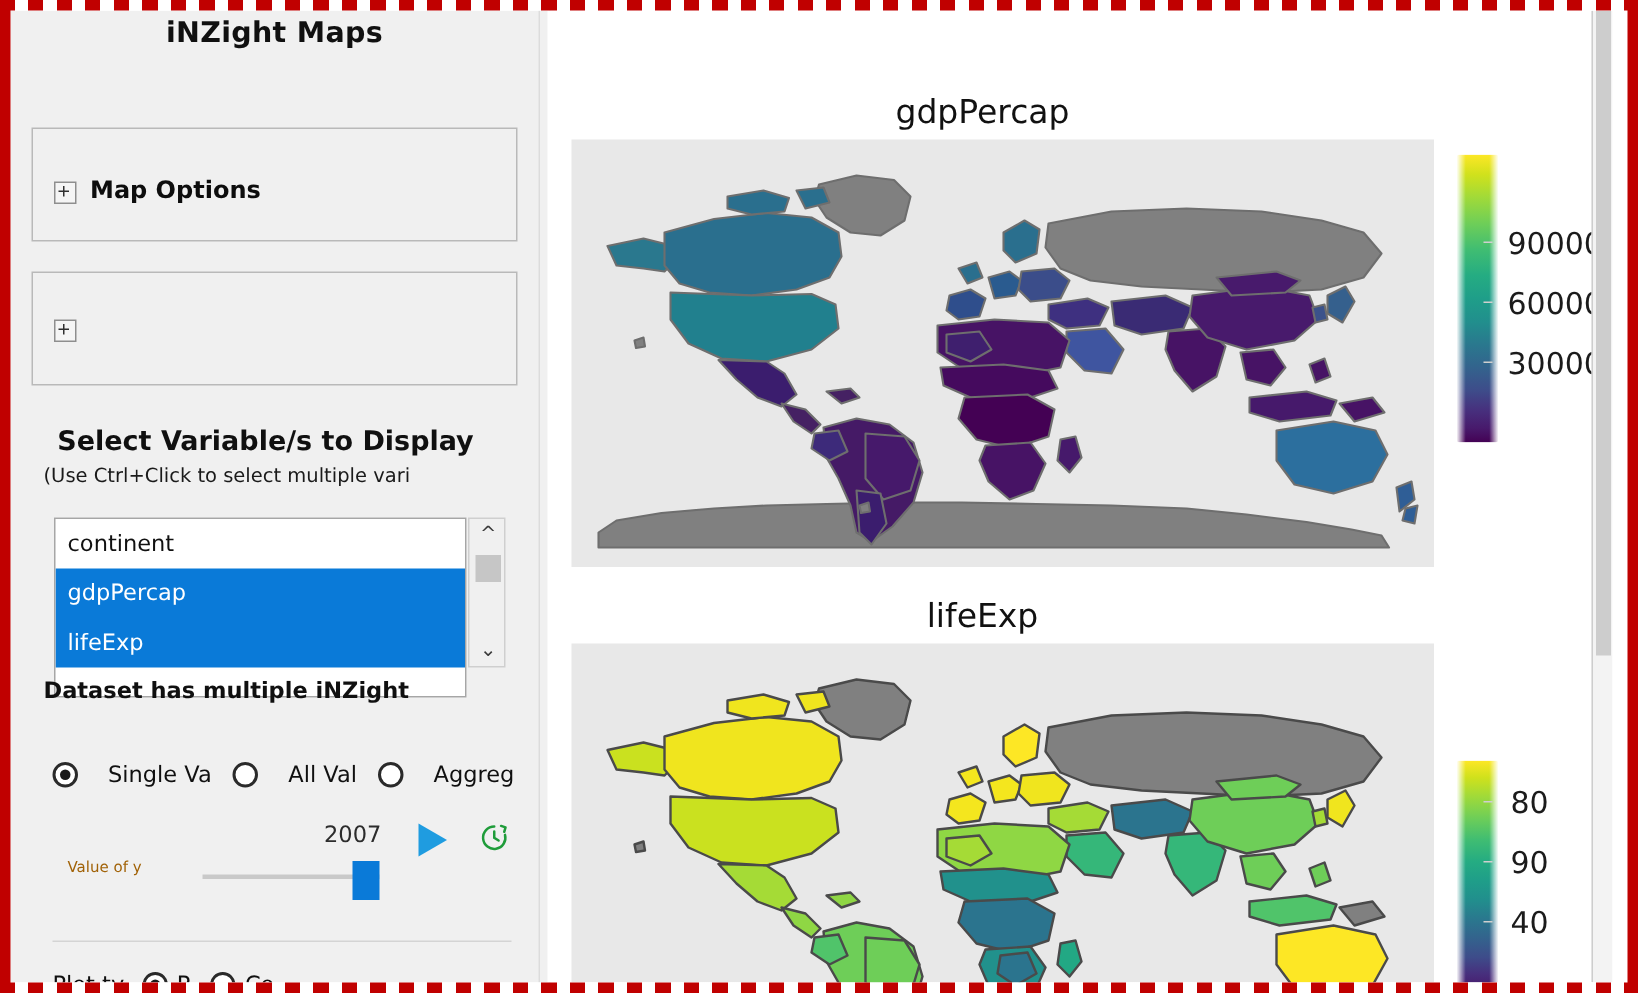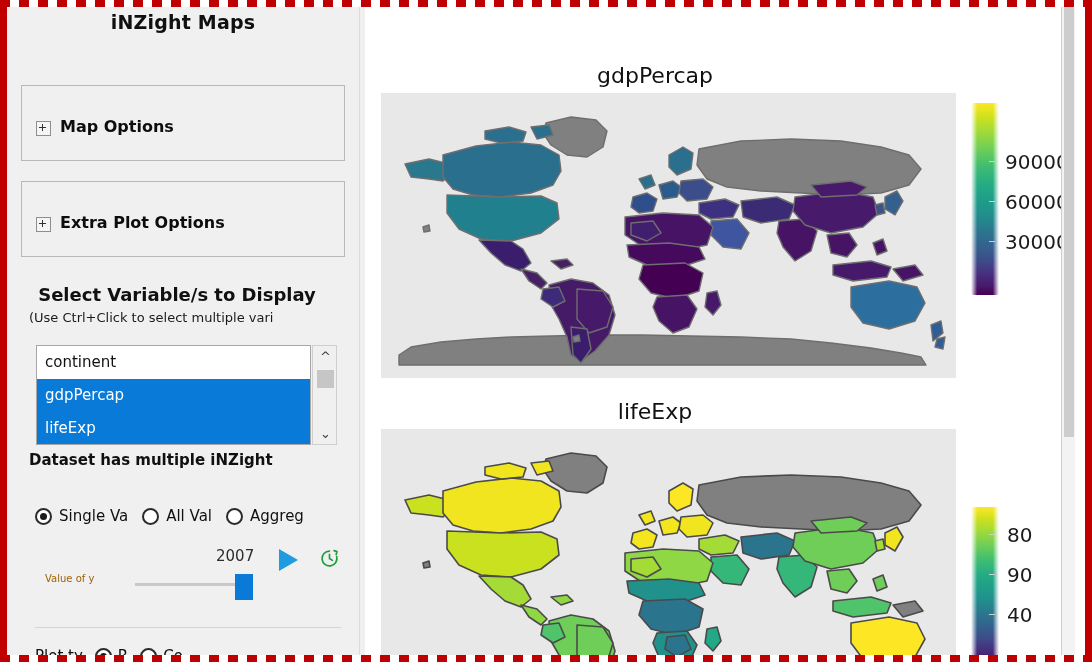--- a/index.html
+++ b/index.html
@@ -41,39 +41,39 @@
 
   #map-options{top:78px;}
   #extra-options{top:174px;}
 
   #sel-title{position:absolute;left:0;top:277px;width:340px;text-align:center;
      font-size:18px;font-weight:bold;color:#101010;}
   #sel-hint{position:absolute;left:22px;top:303px;width:318px;
      font-size:13px;color:#1a1a1a;white-space:nowrap;overflow:hidden;}
 
   
-  #varlist{position:absolute;left:29px;top:338px;width:275px;height:100px;
+  #varlist{position:absolute;left:29px;top:338px;width:275px;height:120px;
      background:#ffffff;border:1px solid #a6a6a6;box-sizing:border-box;overflow:hidden;}
   .vl-item{height:33px;line-height:33px;padding-left:8px;font-size:15px;color:#111;
      box-sizing:border-box;white-space:nowrap;}
   .vl-item.sel{background:#0a7ad8;color:#fff;}
   #vl-scroll{position:absolute;left:305px;top:338px;width:25px;height:100px;
      background:#f0f0f0;border:1px solid #cfcfcf;box-sizing:border-box;}
   .arrow{position:absolute;left:0;width:25px;height:21px;display:flex;align-items:center;justify-content:center;
      font-size:13px;color:#3a3a3a;}
   .arrow.up{top:0;}
   .arrow.down{bottom:0;}
   #vl-thumb{position:absolute;left:4px;top:24px;width:17px;height:18px;background:#c6c6c6;}
 
   #ds-title{position:absolute;left:22px;top:444px;font-size:15px;font-weight:bold;color:#101010;
      white-space:nowrap;width:320px;overflow:hidden;}
 
   
   #radio-row{position:absolute;left:28px;top:500px;display:flex;align-items:center;gap:0;}
-  .radio-grp{display:flex;align-items:center;gap:7px;margin-right:14px;}
+  .radio-grp{display:flex;align-items:center;gap:20px;margin-right:14px;}
   .radio{width:17px;height:17px;border-radius:50%;border:2px solid #2a2a2a;background:#fff;
      box-sizing:border-box;position:relative;flex:none;}
   .radio.on::after{content:"";position:absolute;left:3px;top:3px;width:7px;height:7px;border-radius:50%;background:#1a1a1a;}
   .radio-lab{font-size:15px;color:#101010;white-space:nowrap;}
 
   
   #slider-block{position:absolute;left:22px;top:540px;width:320px;height:60px;}
   #slider-label{position:absolute;left:16px;top:26px;font-size:10px;color:#a16207;white-space:nowrap;}
   #slider-value{position:absolute;left:187px;top:0px;font-size:15px;color:#2c2c2c;}
   #play-icon{position:absolute;left:250px;top:2px;width:0;height:0;
@@ -133,21 +133,20 @@
       <div class="collapser" id="map-options">
         <div class="row">
           <span class="plusbox"></span>
           <span class="coll-label">Map Options</span>
         </div>
       </div>
 
       <div class="collapser" id="extra-options">
         <div class="row">
           <span class="plusbox"></span>
-          <span class="coll-label">Extra Plot Options</span>
         </div>
       </div>
 
       <div id="sel-title">Select Variable/s to Display</div>
       <div id="sel-hint">(Use Ctrl+Click to select multiple vari</div>
 
       <div id="varlist">
         <div class="vl-item">continent</div>
         <div class="vl-item sel">gdpPercap</div>
         <div class="vl-item sel">lifeExp</div>

